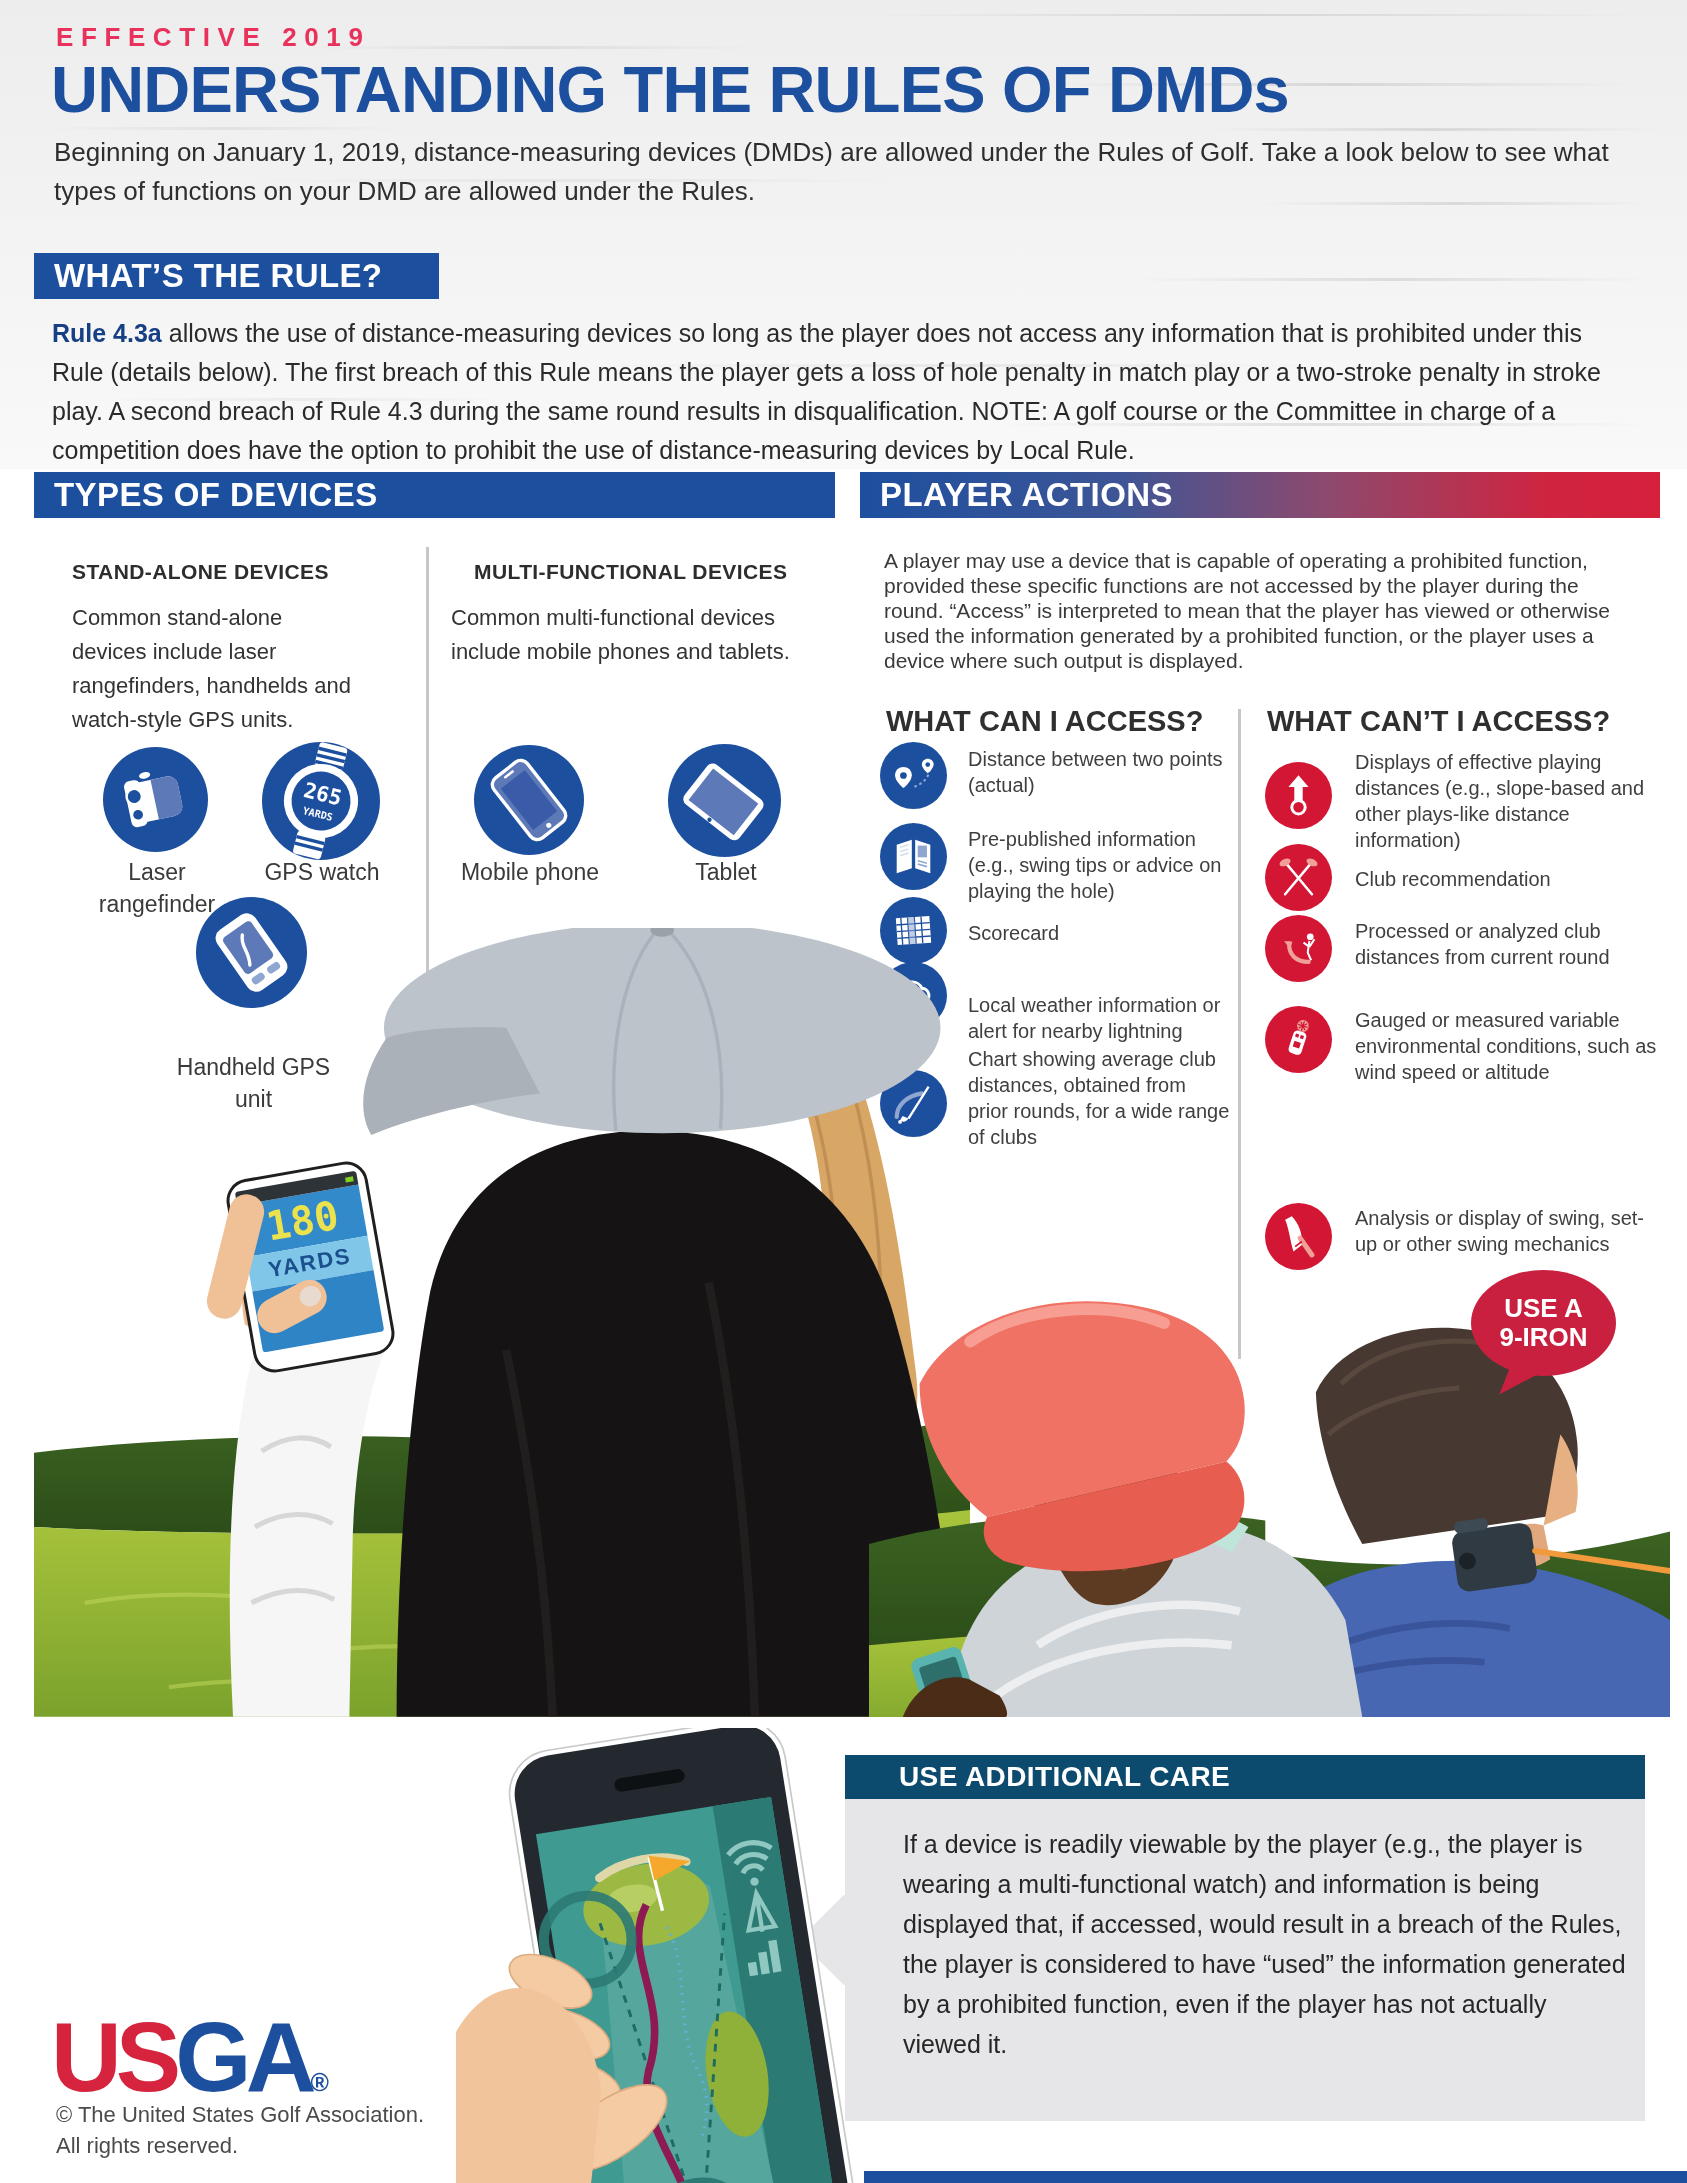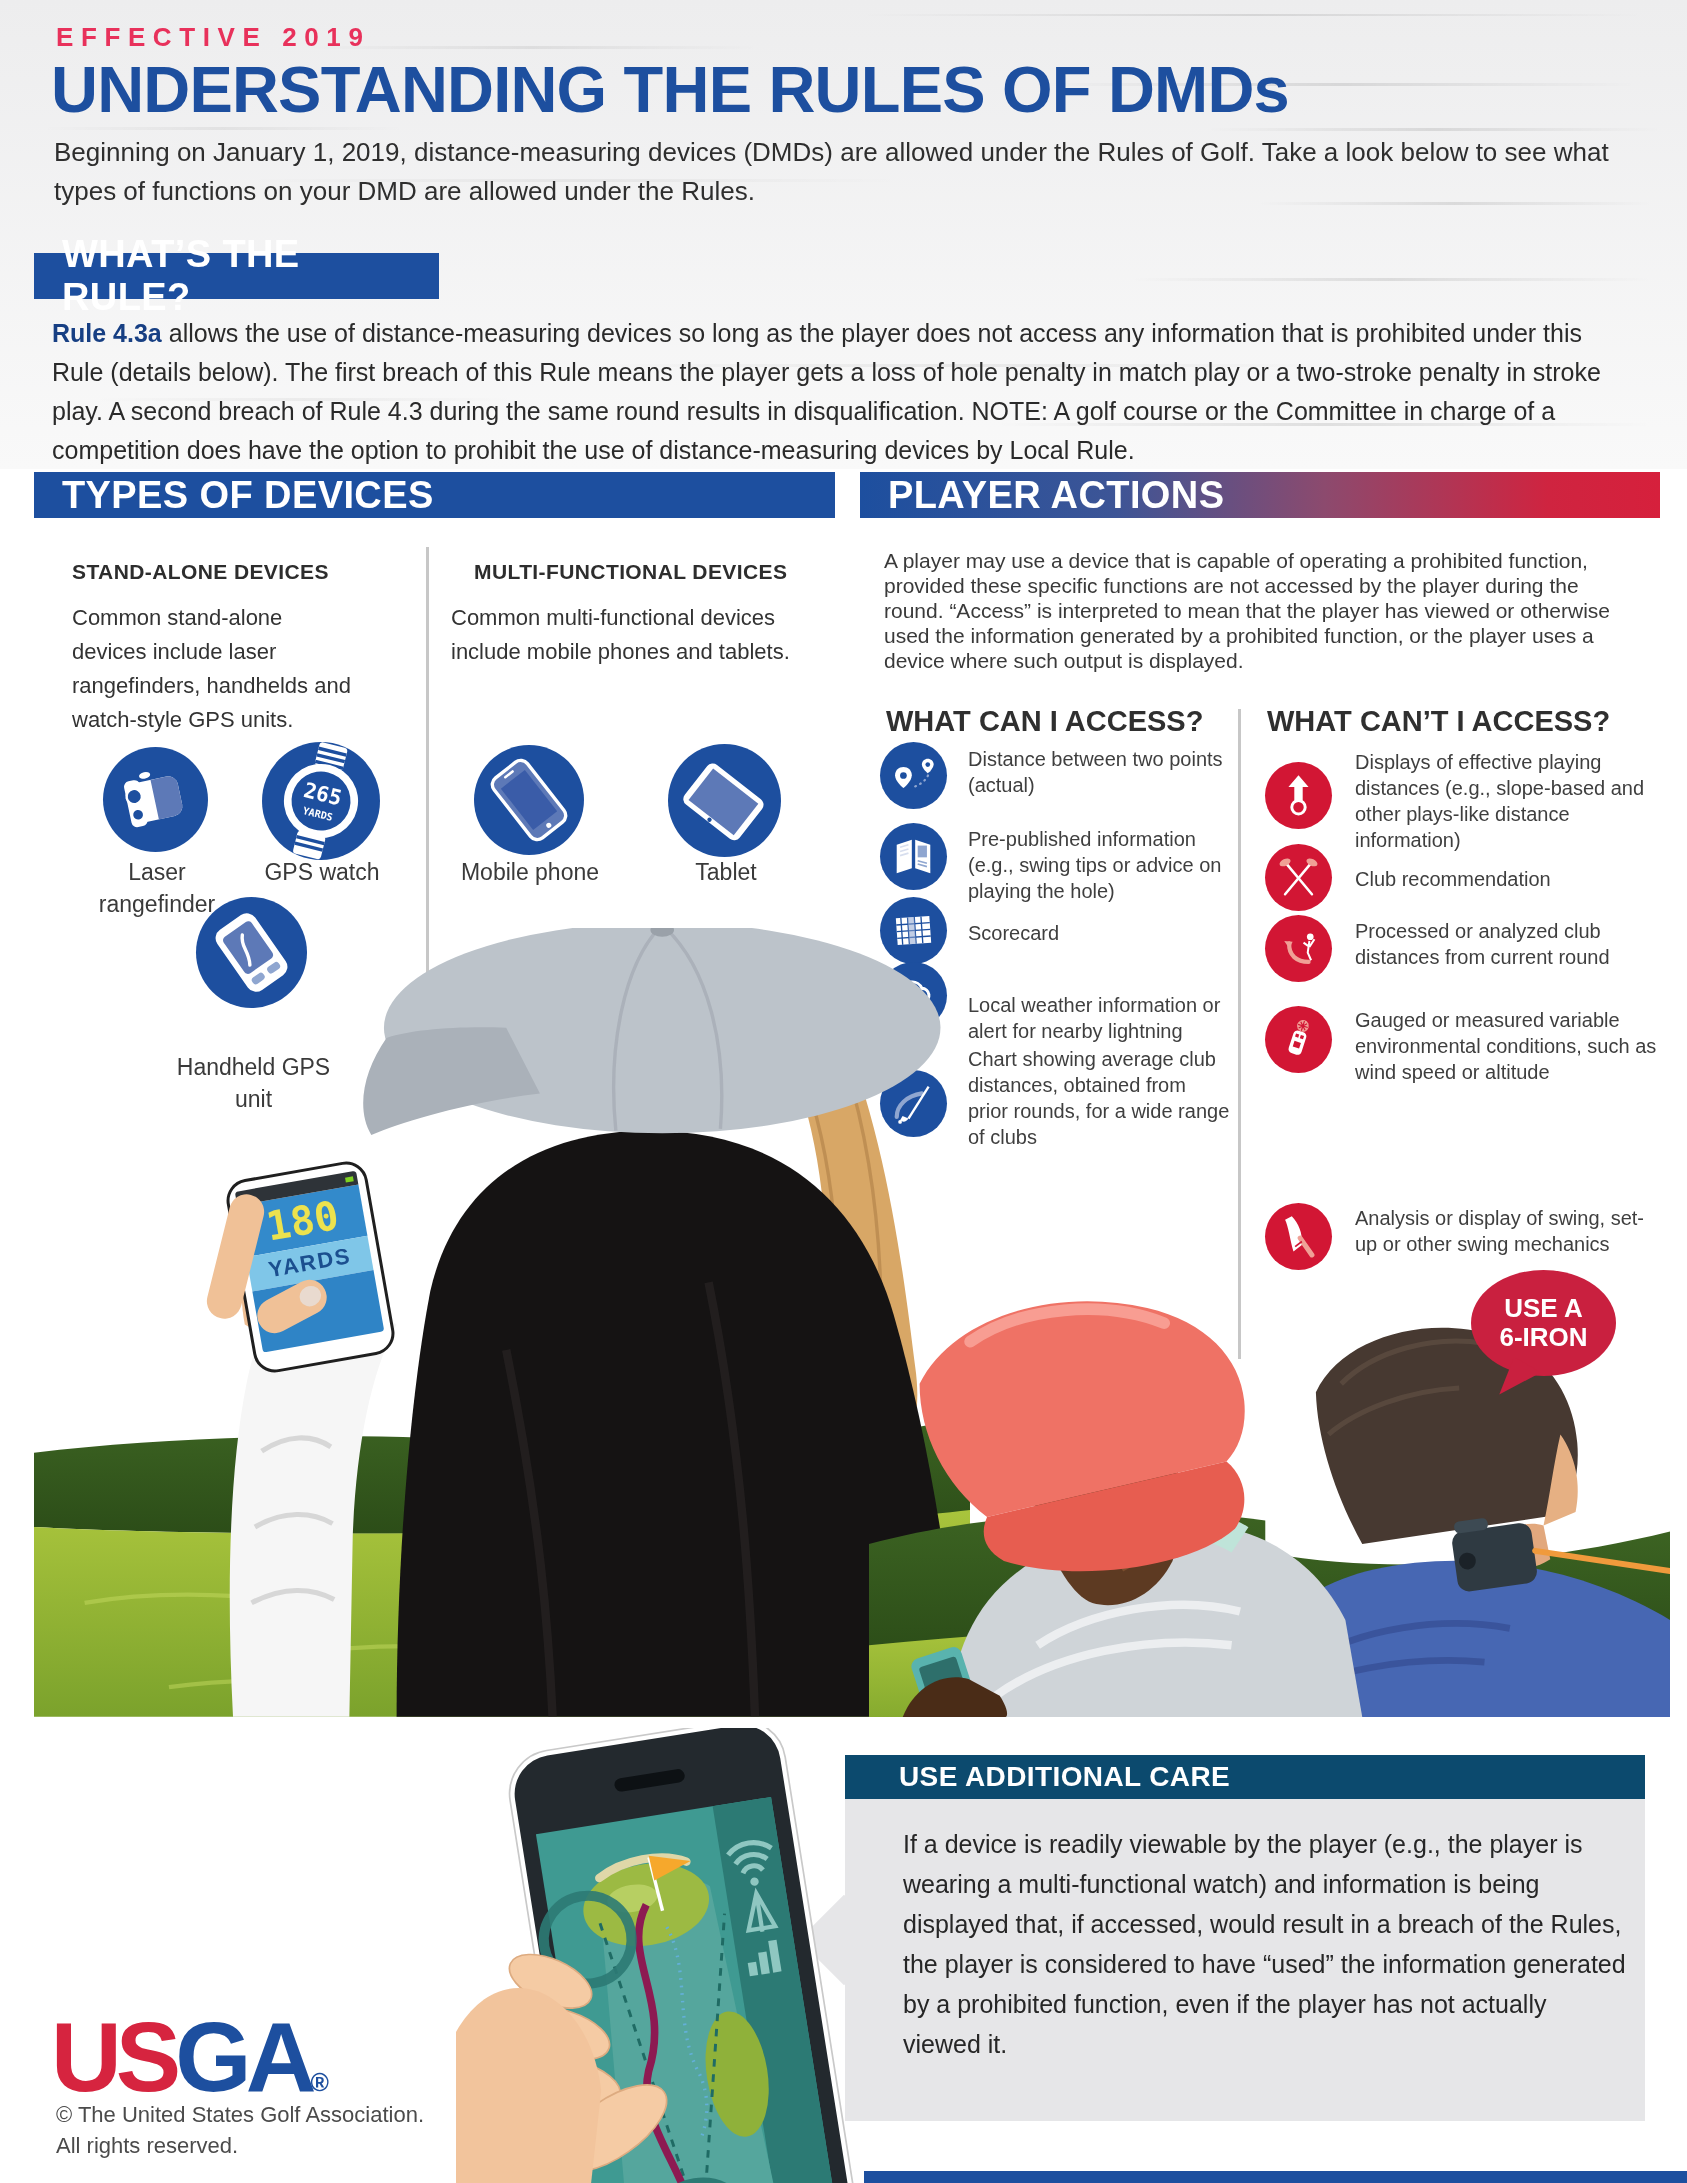--- a/index.html
+++ b/index.html
@@ -1,20 +1,20 @@
 <!DOCTYPE html>
 <html style="font-size:13.5px"><head>
 <meta charset="utf-8">
 <style>
   html,body{margin:0;padding:0;}
   body{width:1687px;height:2183px;position:relative;background:#ffffff;
        font-family:"Liberation Sans",sans-serif;overflow:hidden;}
   .abs{position:absolute;}
   .banner{position:absolute;display:flex;align-items:center;color:#fff;
-          font-weight:bold;font-size:38px;letter-spacing:0.4px;padding-left:28px;box-sizing:border-box;}
+          font-weight:bold;font-size:33px;letter-spacing:0.4px;padding-left:20px;box-sizing:border-box;}
   .navy{background:#1d4f9f;}
   .redbg{background:#0c4a6e;}
   .grad{background:linear-gradient(90deg,#1d4f9f 0%,#3d5596 32%,#8c4a6e 58%,#cf2440 86%,#d6203c 100%);}
   .subhead{position:absolute;font-weight:bold;font-size:21px;color:#2d2d2d;letter-spacing:0.4px;}
   .copy{position:absolute;color:#333;font-size:22px;line-height:34px;}
   .listhead{position:absolute;font-weight:bold;font-size:29px;color:#2f2f2f;}
   .ico{position:absolute;width:67px;height:67px;border-radius:50%;display:flex;
        align-items:center;justify-content:center;}
   .ico.blue{background:#1d4f9f;}
   .ico.red{background:#d21634;}
@@ -335,21 +335,21 @@
     <rect x="55" y="425" width="62" height="78" rx="10" fill="#59b3ae"></rect>
     <rect x="63" y="436" width="46" height="34" rx="4" fill="#2e6f6b"></rect>
   </g>
   <path d="M40 505 C55 468 88 452 118 460 L155 480 C165 495 165 505 162 505 Z" fill="#4a2c17"></path>
 </svg>
 
 <div class="abs" style="left:1471px;top:1270px;width:145px;height:106px;background:#c9203f;border-radius:50%;
             display:flex;flex-direction:column;align-items:center;justify-content:center;
             color:#fff;font-weight:bold;font-size:26px;line-height:29.5px;">
   <span>USE A</span>
-  <span>6-IRON</span>
+  <span>9-IRON</span>
 </div>
 <div class="abs" style="left:1502px;top:1362px;width:0;height:0;border-top:40px solid #c9203f;
             border-left:6.7px solid transparent;border-right:25px solid transparent;transform:rotate(30deg);"></div>
 
 <div class="abs" style="left:812px;top:1908px;width:64px;height:64px;background:#e6e6e8;transform:rotate(45deg);"></div>
 <div class="abs" style="left:845px;top:1797px;width:800px;height:324px;background:#e6e6e8;"></div>
 <div class="banner redbg" style="left:845px;top:1755px;width:800px;height:44px;padding-left:54px;font-size:28px;">
   <span>USE ADDITIONAL CARE</span>
 </div>
 <div class="abs" style="left:903px;top:1824px;width:727px;font-size:25px;line-height:40px;color:#262626;">If a device is readily viewable by the player (e.g., the player is wearing a multi-functional watch) and information is being displayed that, if accessed, would result in a breach of the Rules, the player is considered to have “used” the information generated by a prohibited function, even if the player has not actually viewed it.</div>

